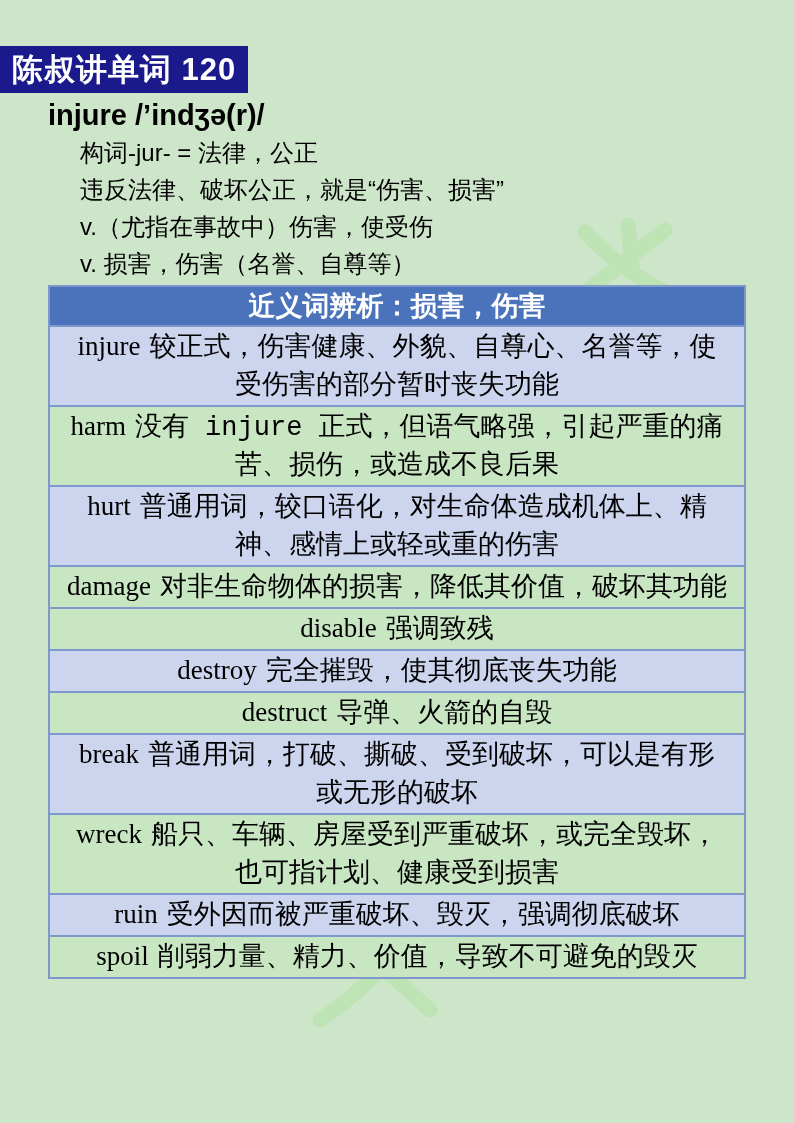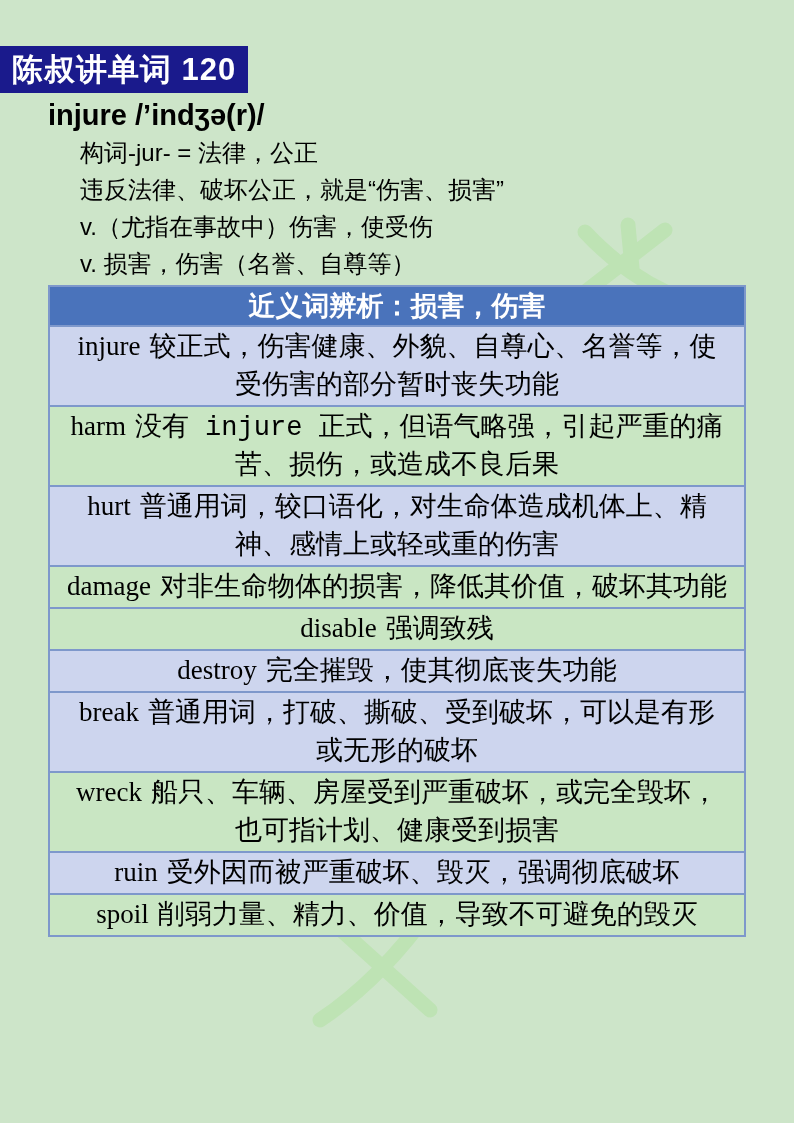--- a/index.html
+++ b/index.html
@@ -123,20 +123,23 @@
         <tr>
           <td class="row-green"><span class="w">damage</span><span class="m">对非生命物体的损害，降低其价值，破坏其功能</span></td>
         </tr>
         <tr>
           <td class="row-green"><span class="w">disable</span><span class="m">强调致残</span></td>
         </tr>
         <tr>
           <td class="row-blue"><span class="w">destroy</span><span class="m">完全摧毁，使其彻底丧失功能</span></td>
         </tr>
         <tr>
+          <td class="row-green"><span class="w">destruct</span><span class="m">导弹、火箭的自毁</span></td>
+        </tr>
+        <tr>
           <td class="row-blue"><span class="w">break</span><span class="m">普通用词，打破、撕破、受到破坏，可以是有形或无形的破坏</span></td>
         </tr>
         <tr>
           <td class="row-green"><span class="w">wreck</span><span class="m">船只、车辆、房屋受到严重破坏，或完全毁坏，也可指计划、健康受到损害</span></td>
         </tr>
         <tr>
           <td class="row-blue"><span class="w">ruin</span><span class="m">受外因而被严重破坏、毁灭，强调彻底破坏</span></td>
         </tr>
         <tr>
           <td class="row-green"><span class="w">spoil</span><span class="m">削弱力量、精力、价值，导致不可避免的毁灭</span></td>

